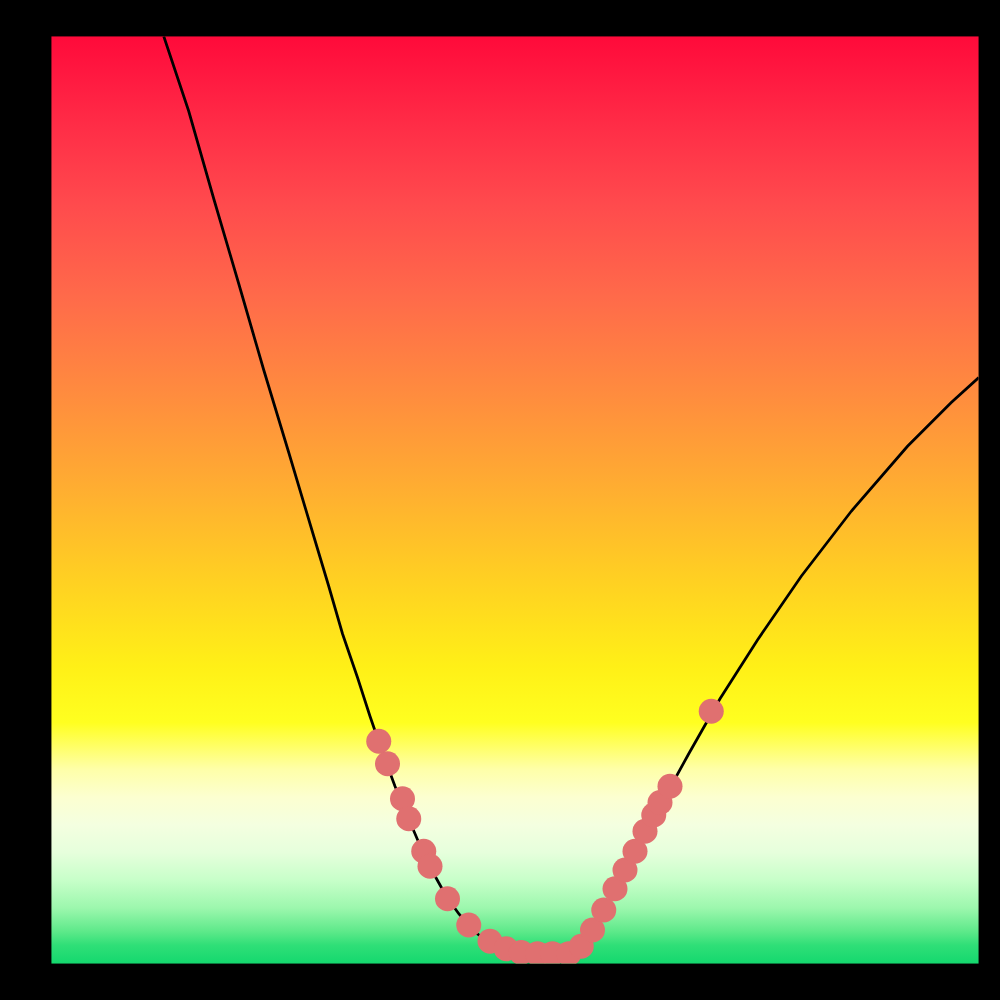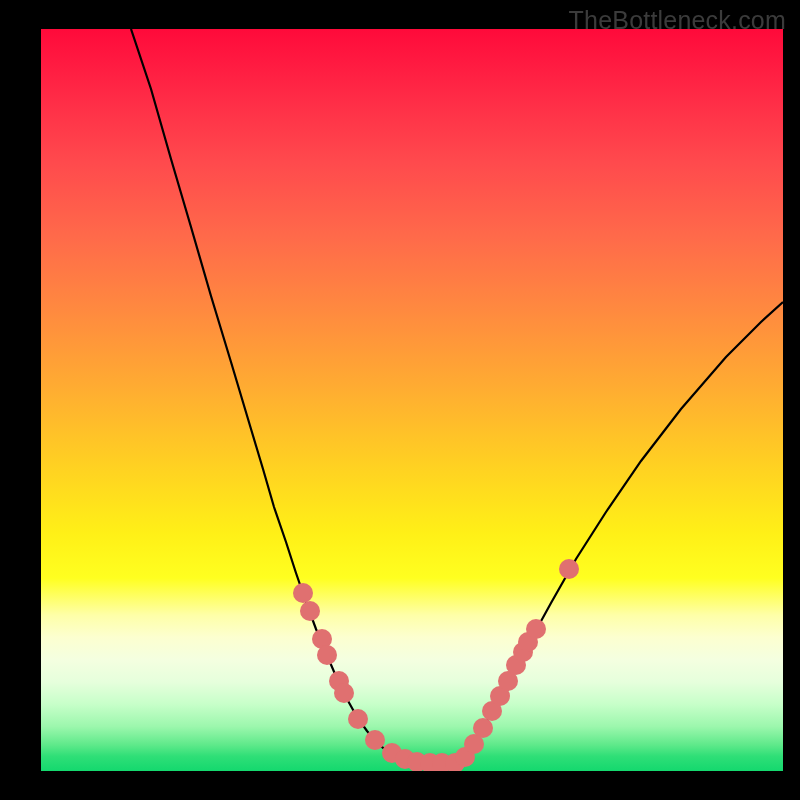--- a/index.html
+++ b/index.html
@@ -95,14 +95,13 @@
           <circle cx="467" cy="652" r="10" fill="#e07070"></circle>
           <circle cx="475" cy="636" r="10" fill="#e07070"></circle>
           <circle cx="482" cy="623" r="10" fill="#e07070"></circle>
           <circle cx="487" cy="613" r="10" fill="#e07070"></circle>
           <circle cx="495" cy="600" r="10" fill="#e07070"></circle>
           <circle cx="528" cy="540" r="10" fill="#e07070"></circle>
         </g>
     </svg>
   </div>
 
-  <div class="watermark">TheBottleneck.com</div>
 </div>
 
 </body></html>

